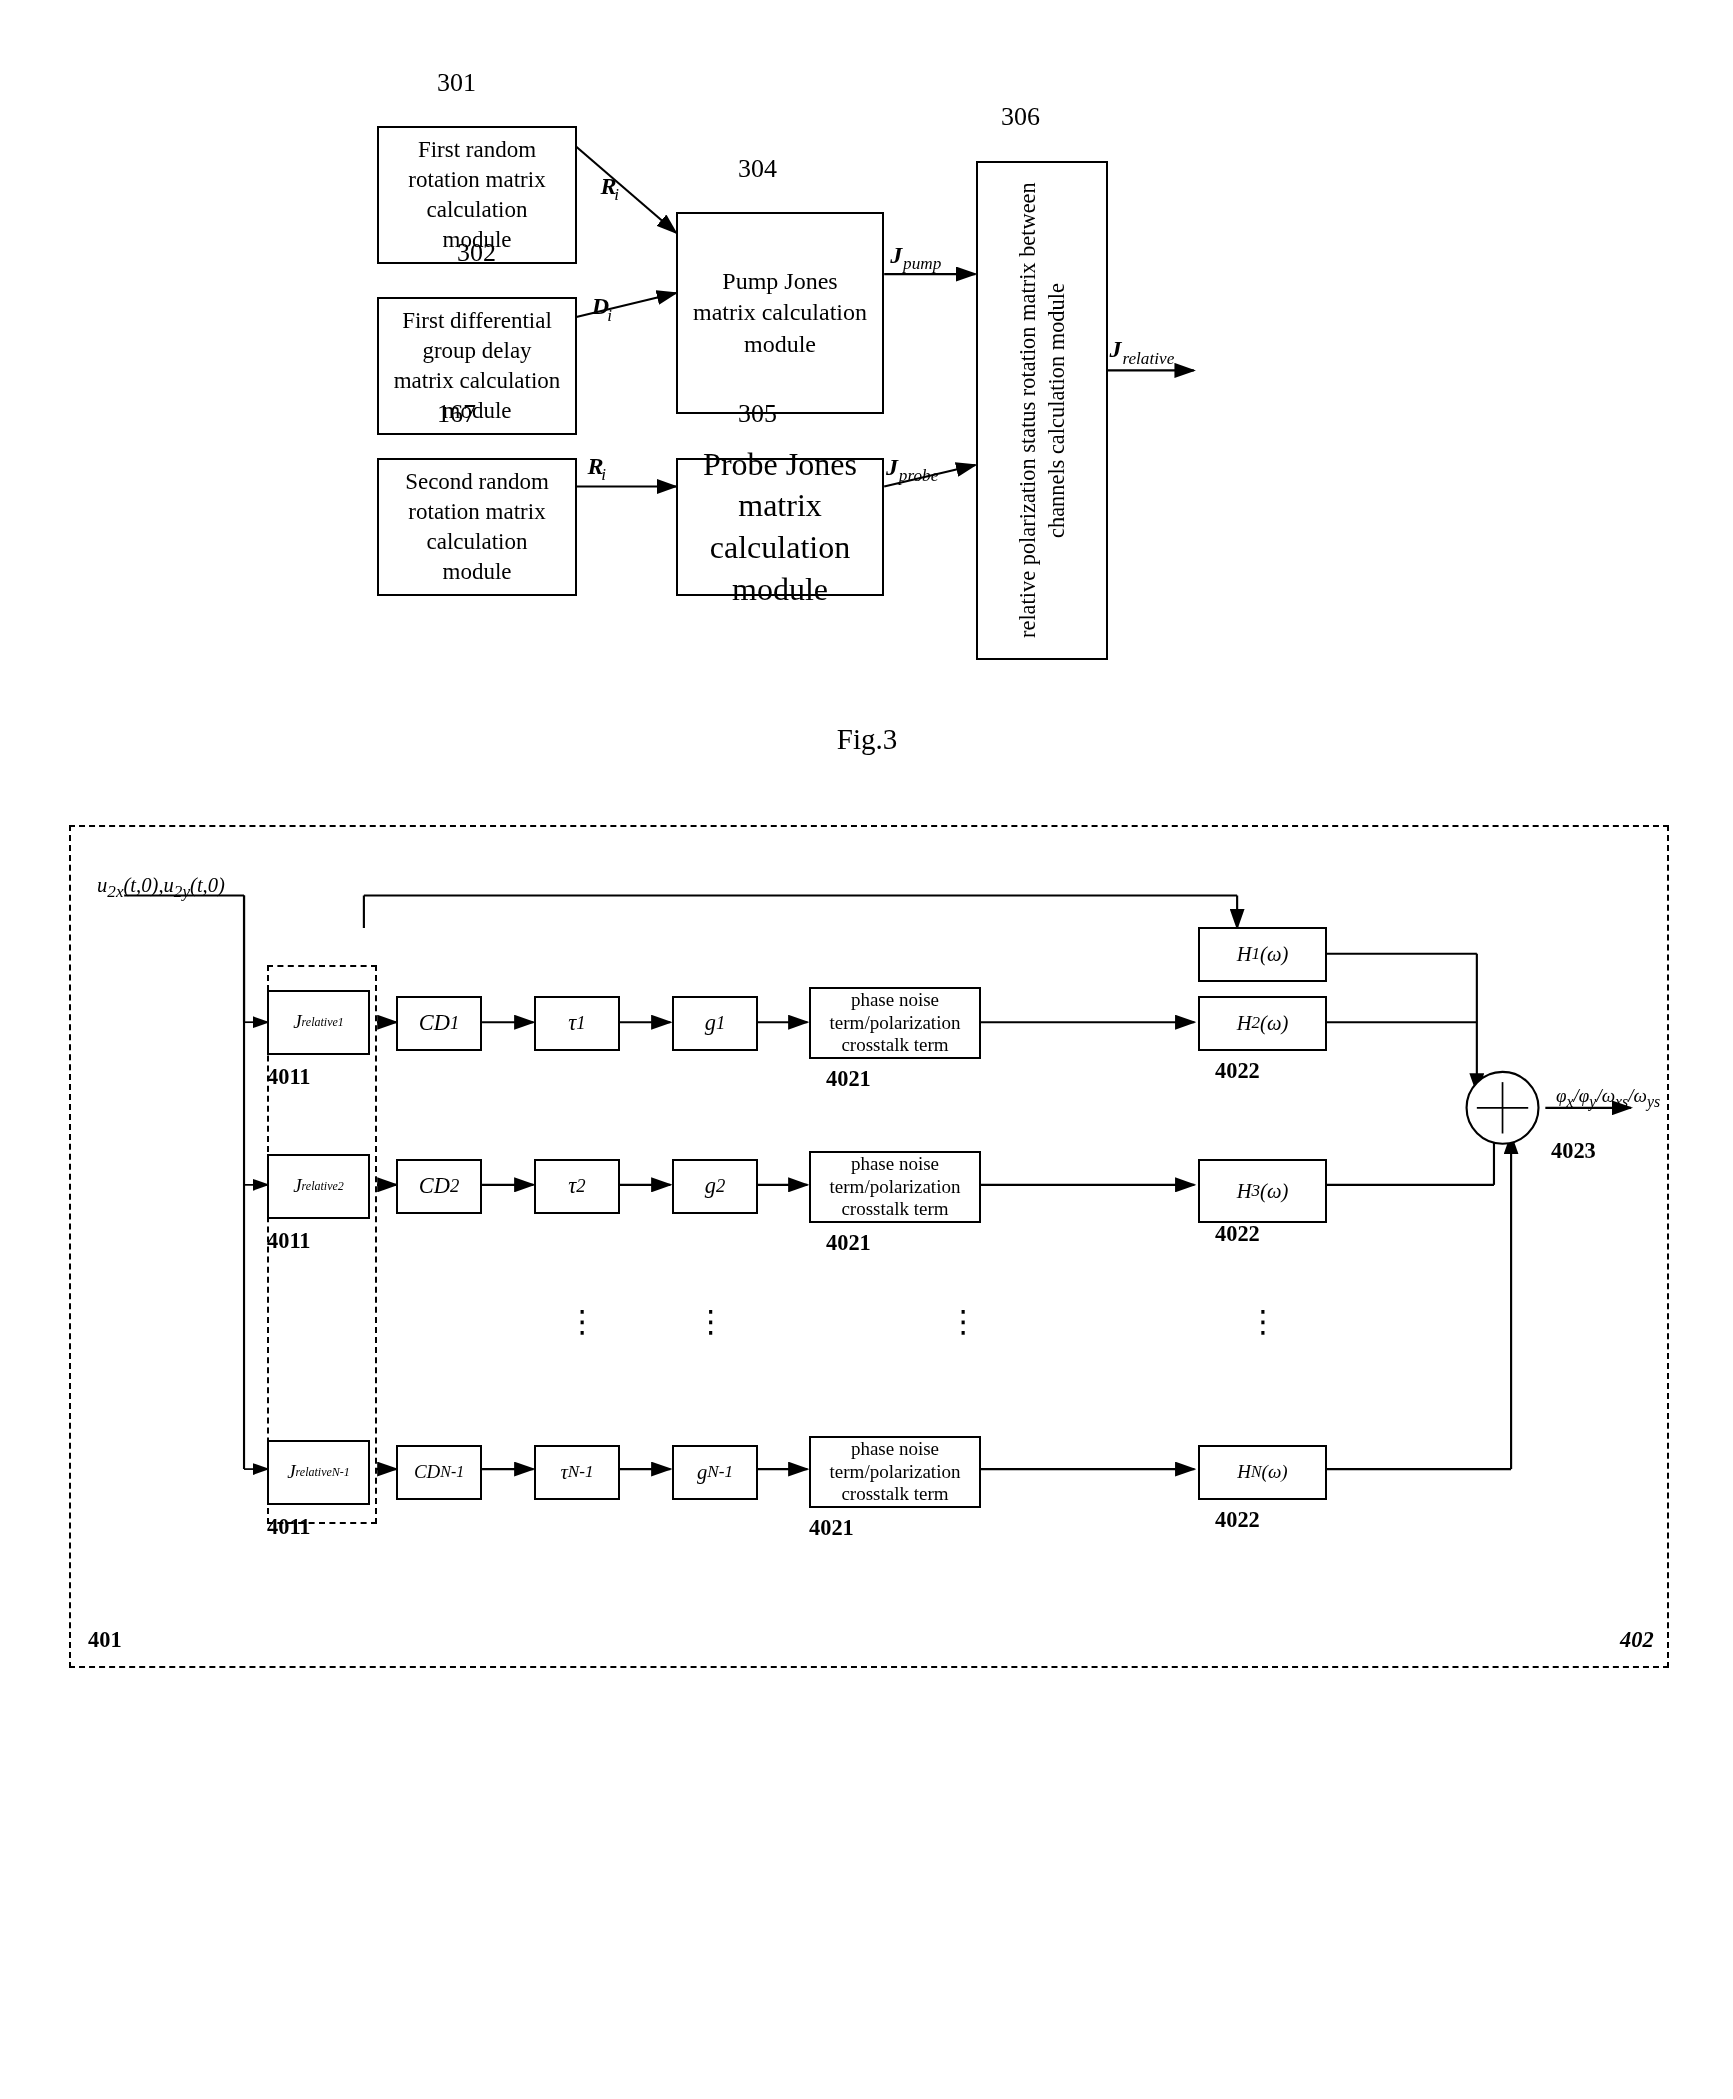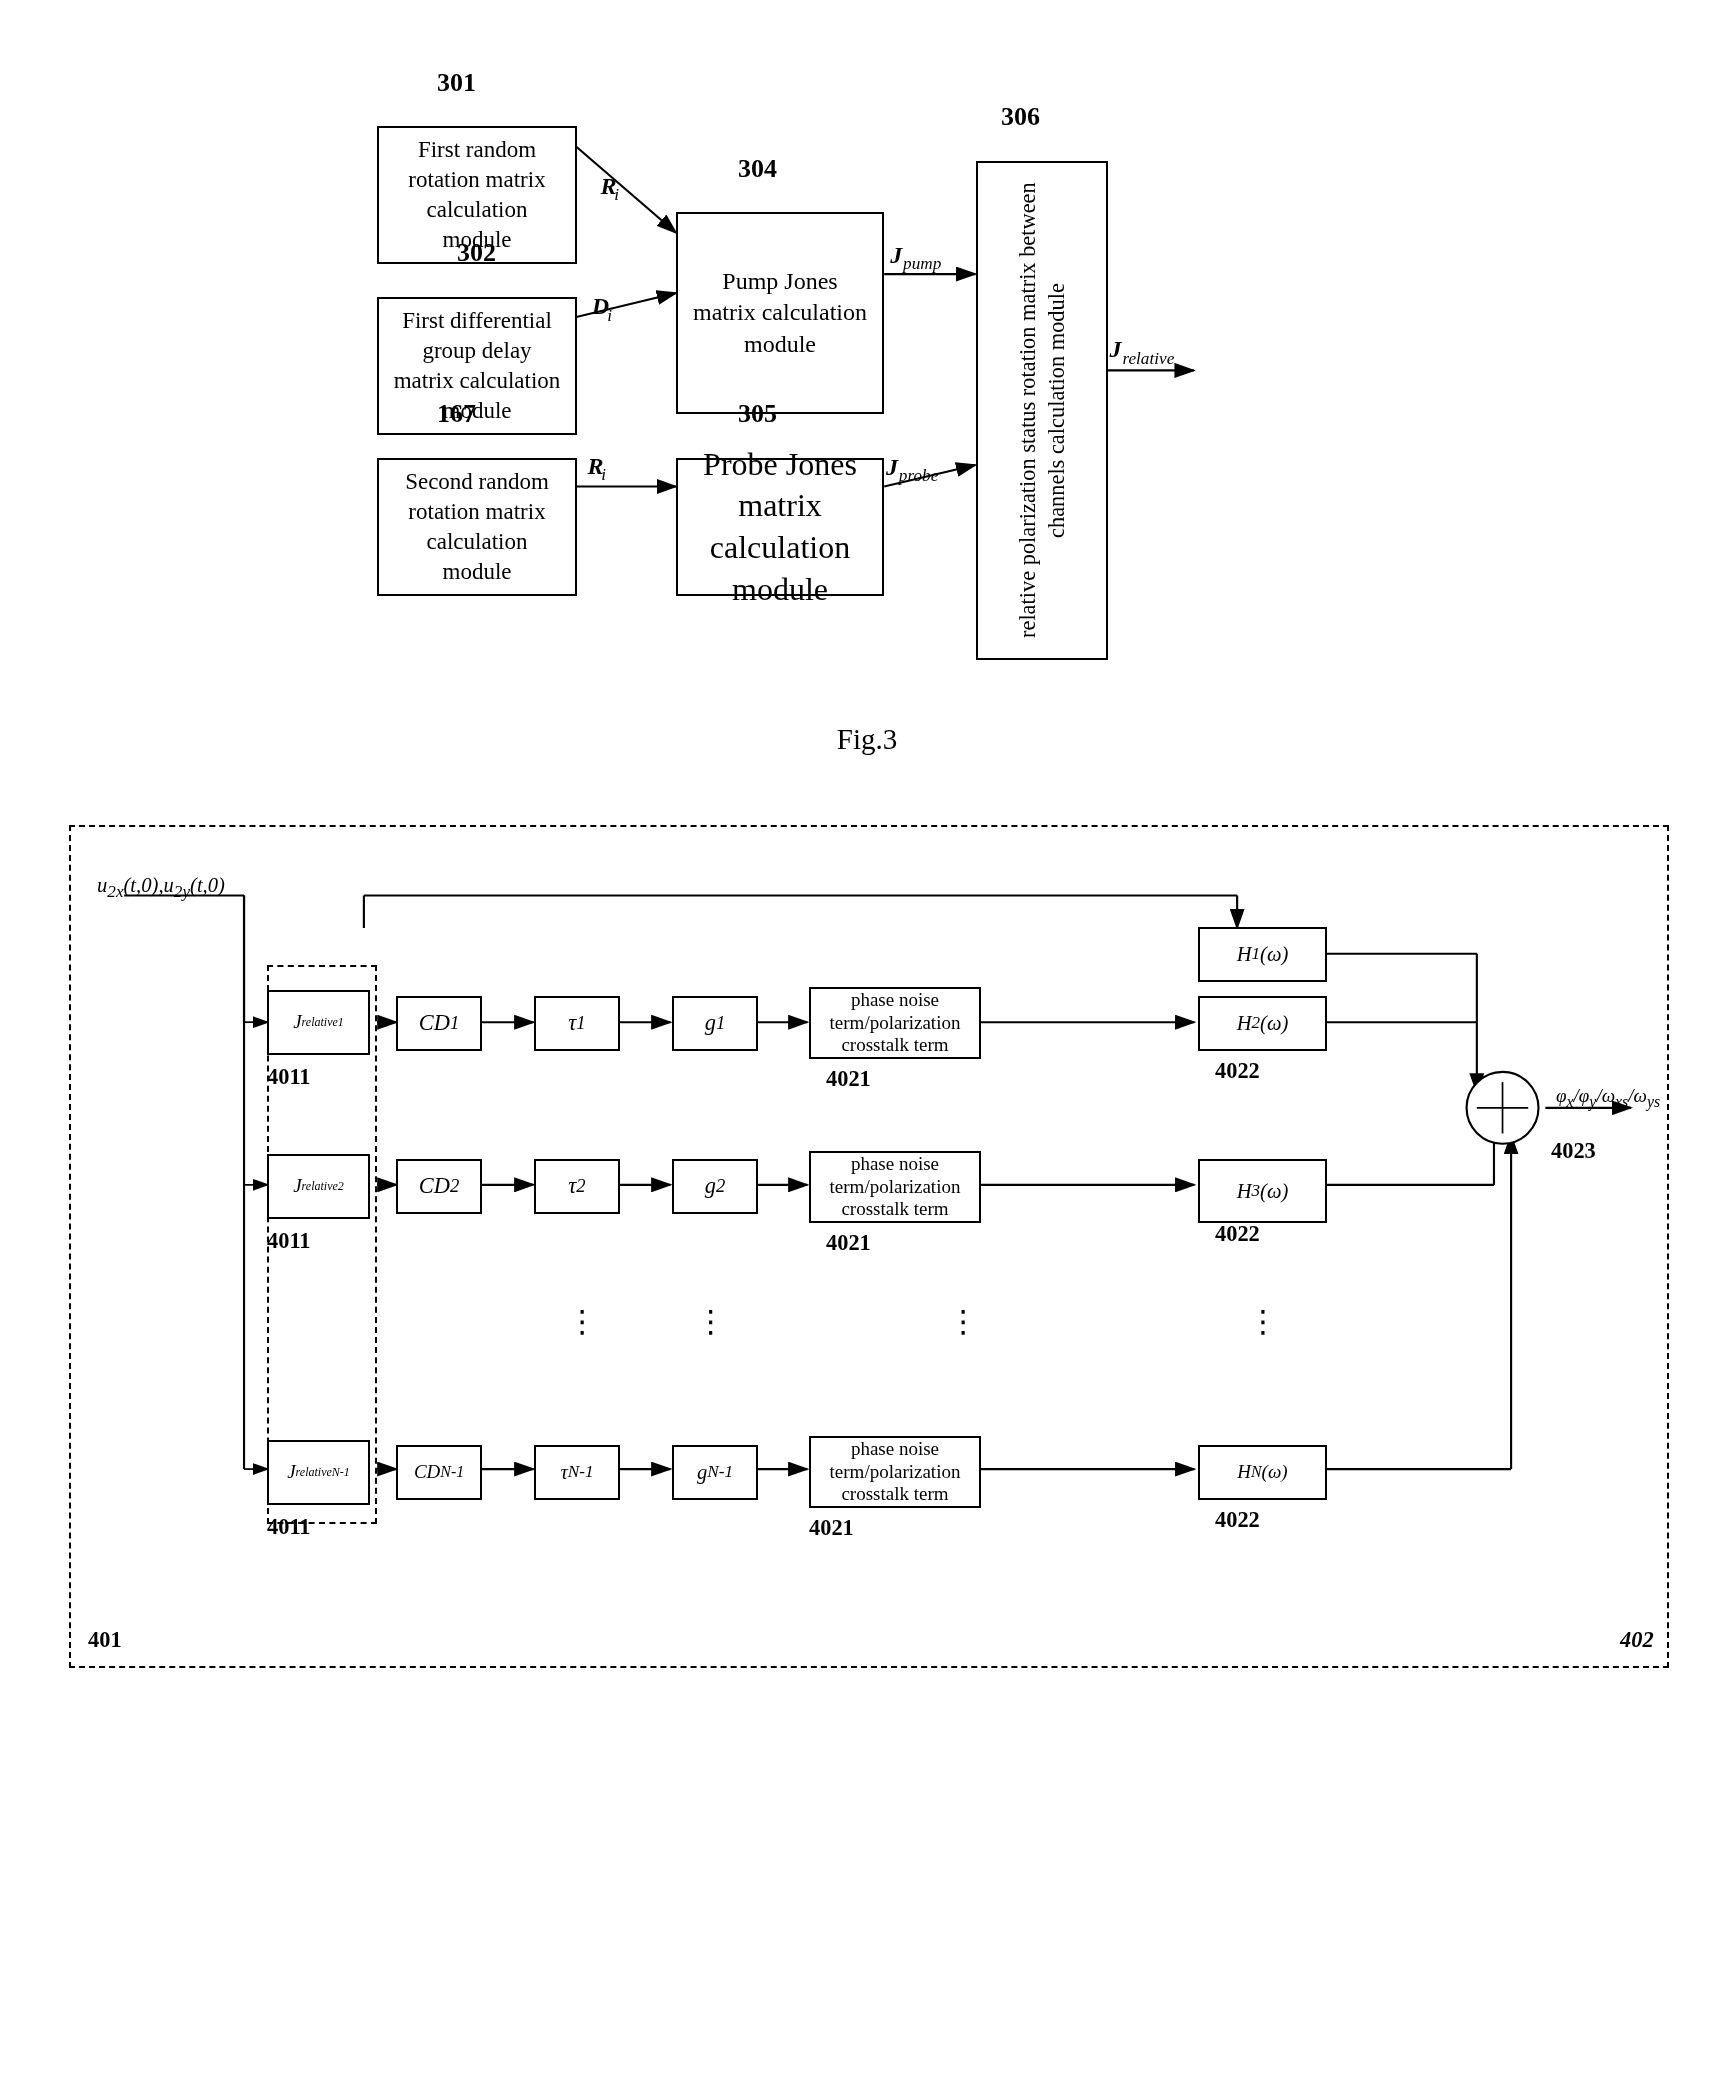--- a/index.html
+++ b/index.html
@@ -42,21 +42,21 @@
       text-align: center;
       font-size: 24px;
       line-height: 1.3;
       padding: 8.6px 12px;
       margin-top: 40px;
     }
 
     .label-num {
       position: absolute;
       font-size: 26px;
-      font-weight: bold;
+      font-weight: normal;
     }
 
     .fig3-caption {
       text-align: center;
       font-size: 29px;
       margin-top: 17px;
     }
 
     
     .fig3-svg {

